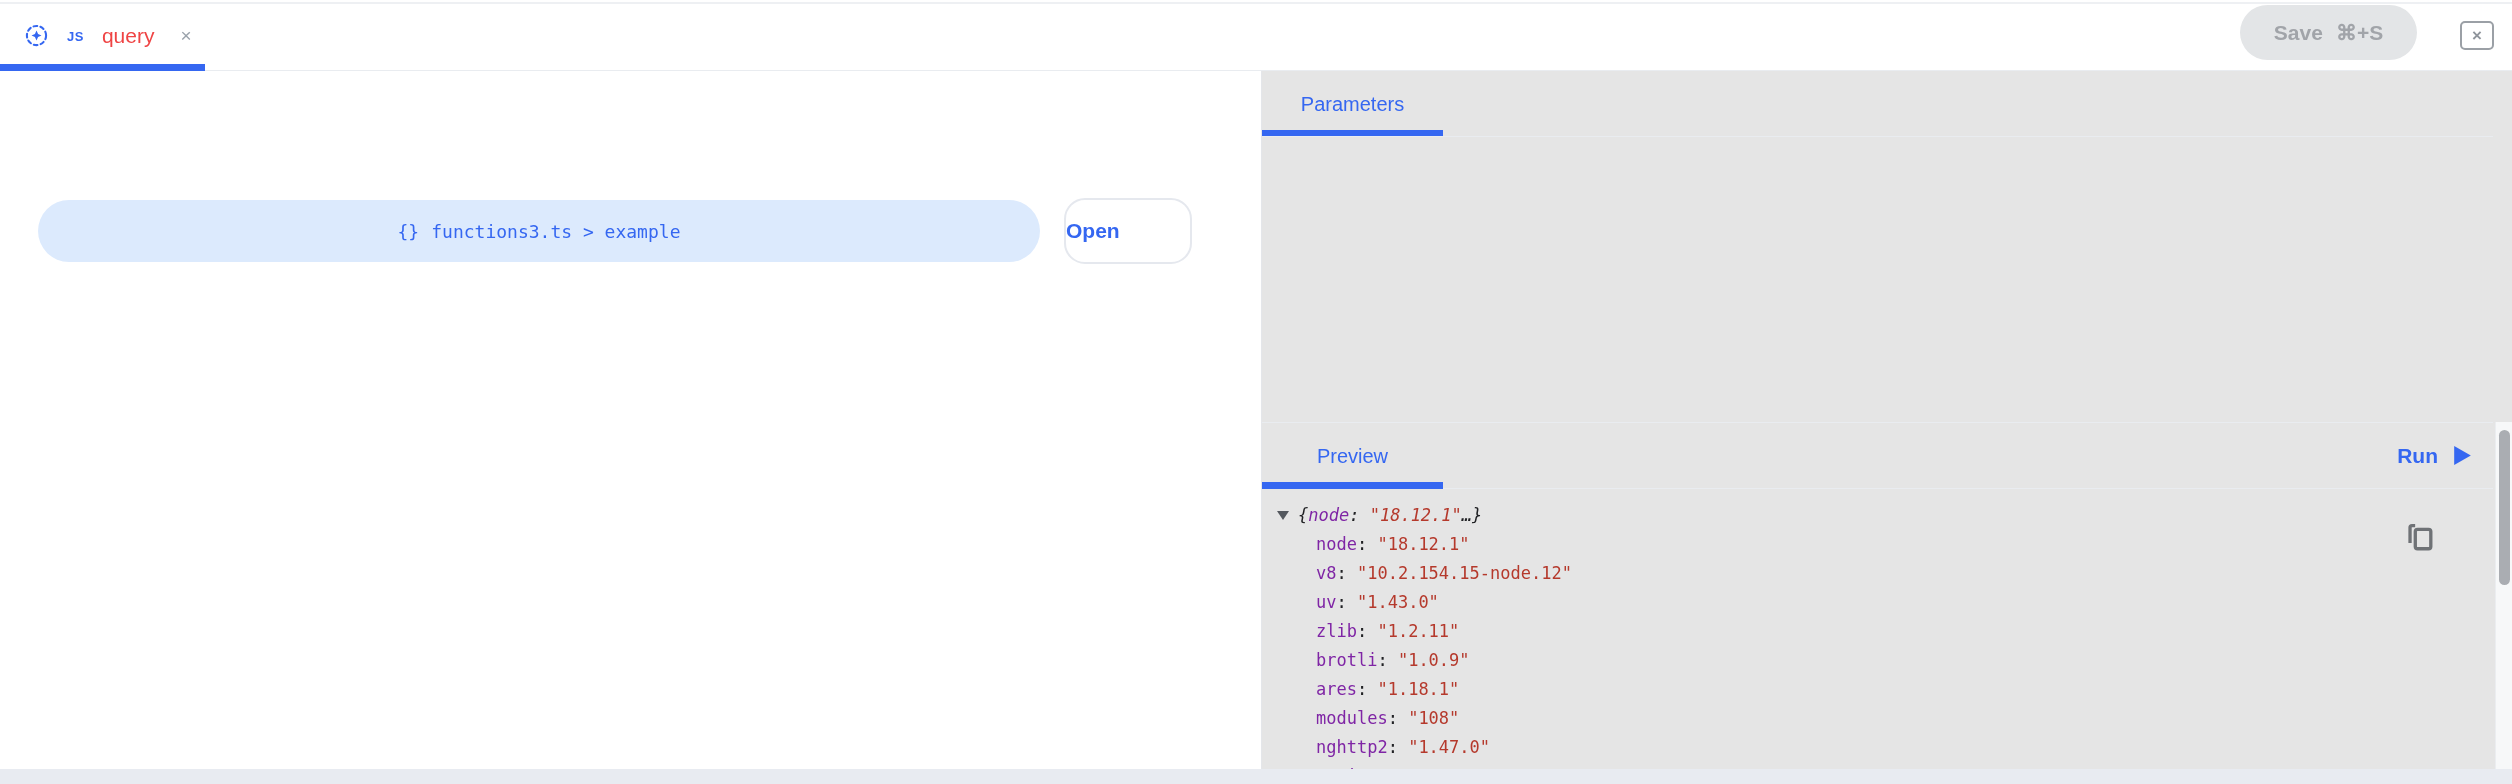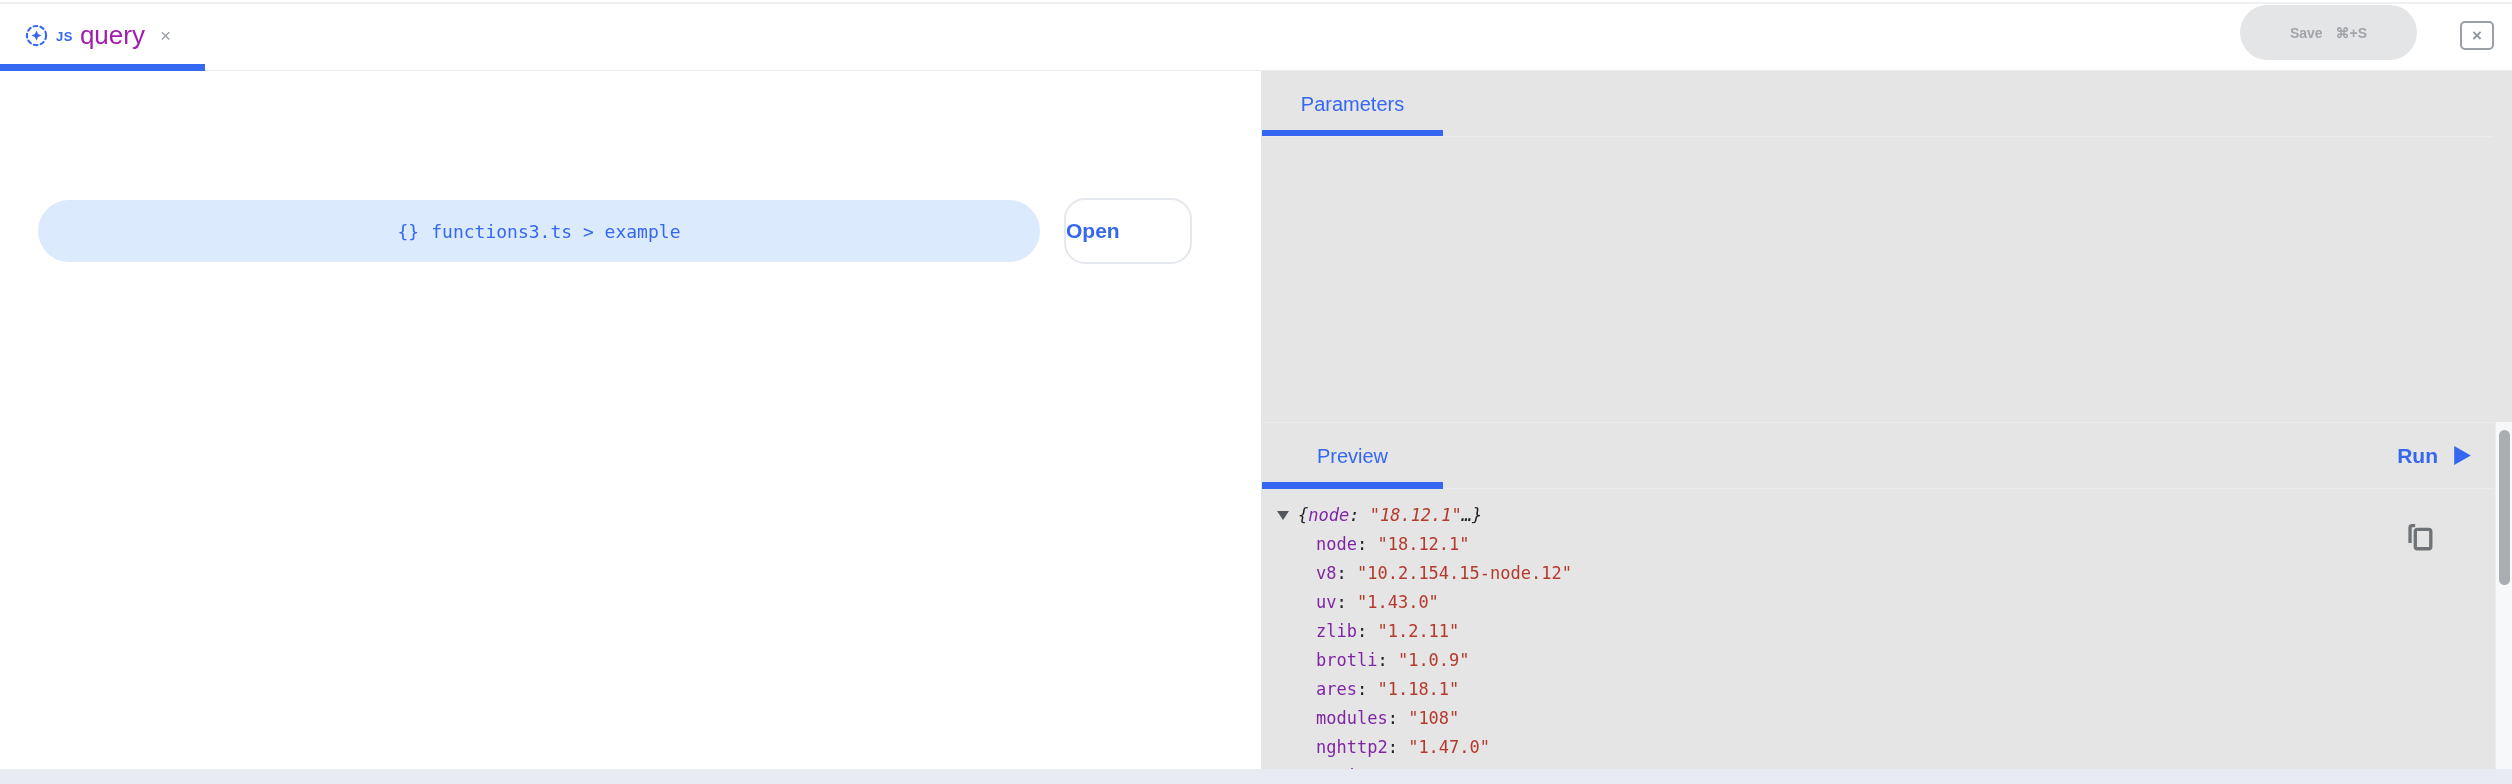--- a/index.html
+++ b/index.html
@@ -4,29 +4,29 @@
 <style>
   * { margin:0; padding:0; box-sizing:border-box; }
   html,body { background:#fff; }
   #screen {
     position:relative; width:2512px; height:784px; overflow:hidden;
     background:#ffffff; font-family:"Liberation Sans", sans-serif; color:#1f2430;
   }
   
   #topbar { position:absolute; left:0; top:0; width:2512px; height:71px; background:#fff; border-bottom:1px solid #e9ecf0; }
   #top-hairline { position:absolute; left:0; top:2px; width:2512px; height:2px; background:#eef0f3; }
-  .fn-tab { position:absolute; left:14px; top:0; height:71px; display:flex; align-items:center; gap:7px; padding:0 10px; cursor:pointer; }
+  .fn-tab { position:absolute; left:14px; top:0; height:71px; display:flex; align-items:center; gap:18px; padding:0 10px; cursor:pointer; }
   .fn-tab .badge { font-size:13px; font-weight:700; letter-spacing:.5px; color:#3567f1; margin-top:2px; }
-  .fn-tab .title { font-size:26px; color:#a21caf; }
+  .fn-tab .title { font-size:21px; color:#ef4444; }
   .fn-tab .tab-close { font-size:19px; color:#9aa2ab; margin-left:8px; }
   .fn-tab-underline { position:absolute; left:0; top:64px; width:205px; height:7px; background:#3567f1; }
   .save-btn {
     position:absolute; right:95px; top:5px; height:55px; min-width:177px; padding:0 30px;
     border:none; border-radius:28px; background:#e3e5e7; color:#a1a4a9;
-    font-family:"Liberation Sans", sans-serif; font-size:14px; font-weight:700;
+    font-family:"Liberation Sans", sans-serif; font-size:21px; font-weight:700;
     display:flex; align-items:center; justify-content:center; gap:13px;
   }
   .win-close {
     position:absolute; right:18px; top:21px; width:34px; height:29px;
     border:2px solid #9ba0a6; border-radius:5px; background:#fff; color:#8f959c;
     display:flex; align-items:center; justify-content:center;
     font-size:17px; font-weight:700; line-height:1; cursor:pointer;
   }
   
   #left-panel  { position:absolute; left:0; top:71px; width:1262px; height:699px; background:#fff; border-right:1px solid #e4e6ea; }

